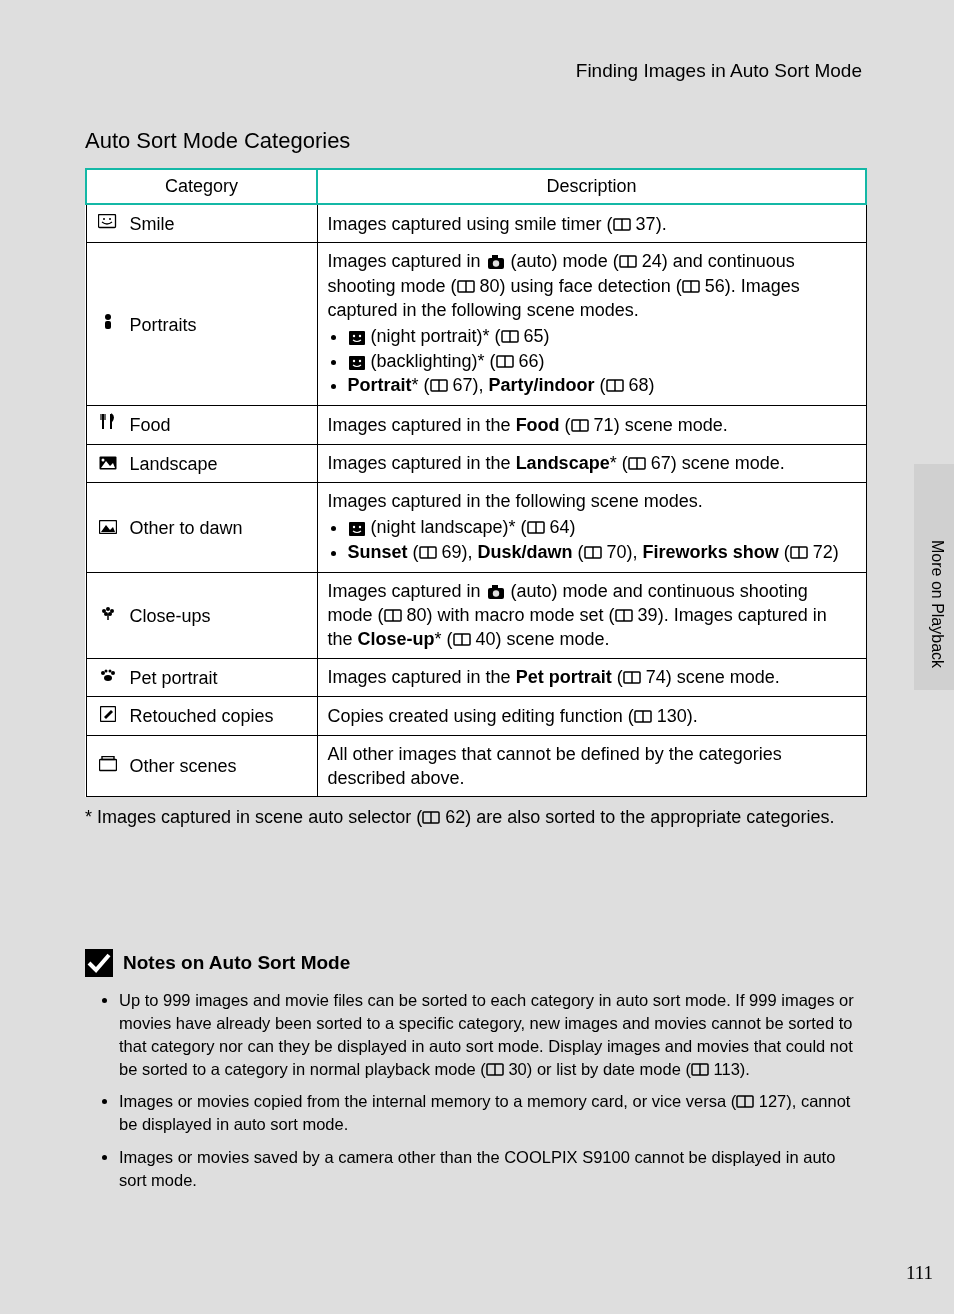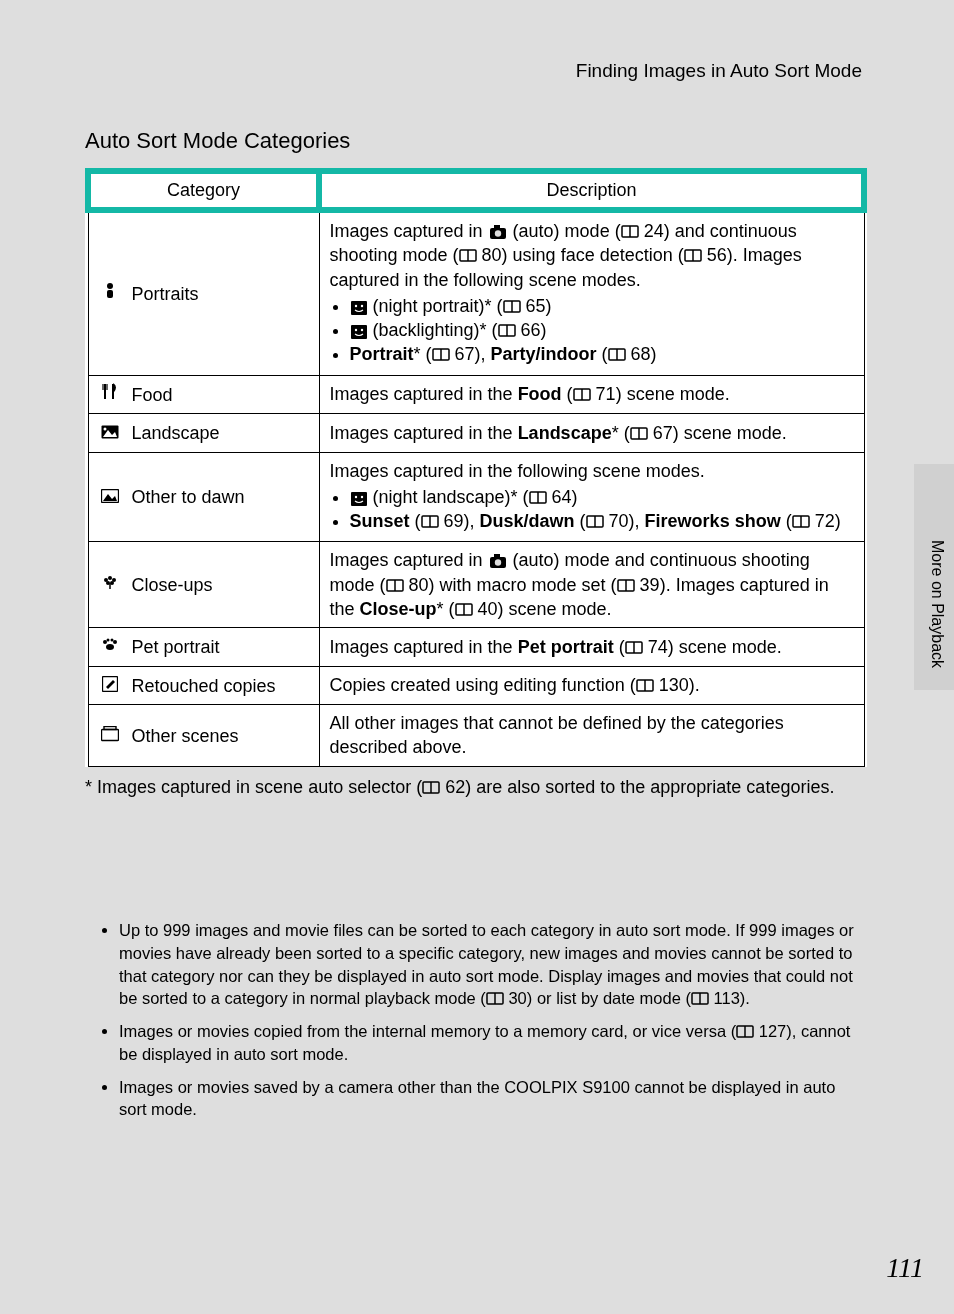--- a/index.html
+++ b/index.html
@@ -37,21 +37,21 @@
   }
   table.cat-table {
     border-collapse: collapse;
     width: 100%;
     background: #fff;
   }
   table.cat-table th {
     font-weight: normal;
     text-align: center;
     background: #fff;
-    border: 6px solid #14b8a6;
+    border: 2px solid #14b8a6;
     padding: 6px 8px;
     font-size: 18px;
   }
   table.cat-table td {
     border: 1px solid #000;
     padding: 6px 10px;
     vertical-align: middle;
     font-size: 18px;
     line-height: 1.35;
   }
@@ -131,24 +131,23 @@
   }
   .side-text {
     position: absolute;
     right: 8px;
     top: 540px;
     writing-mode: vertical-rl;
     font-size: 16px;
   }
   .page-num {
     position: absolute;
-    right: 30px;
+    right: 21px;
     bottom: 30px;
-    font-style: italic;
-    font-size: 28px;
+    font-size: 19px;
     font-family: Georgia, serif;
   }
   b { font-weight: bold; }
 </style>
 </head>
 <body>
 
 <svg width="0" height="0" style="position:absolute">
   <defs>
     <g id="book">
@@ -240,20 +239,33 @@
 
     <table class="cat-table">
       <thead>
         <tr>
           <th>Category</th>
           <th>Description</th>
         </tr>
       </thead>
       <tbody>
 
+        <tr>
+          <td class="cat-cell">
+            <span class="cat-icon"><svg width="20" height="16">
+                  <use href="#smile"></use>
+                </svg></span>
+            <span class="cat-label">Smile</span>
+          </td>
+          <td>
+            <span>Images captured using smile timer (</span><svg class="book-icon" width="18" height="16">
+                <use href="#book"></use>
+              </svg><span> 37).</span>
+          </td>
+        </tr>
 
         <tr>
           <td class="cat-cell">
             <span class="cat-icon"><svg width="18" height="18">
                   <use href="#person"></use>
                 </svg></span>
             <span class="cat-label">Portraits</span>
           </td>
           <td>
             <span>Images captured in </span><svg class="mode-icon" width="18" height="16">
@@ -400,20 +412,28 @@
       </tbody>
     </table>
 
     <div class="footnote">
       <span>*  Images captured in scene auto selector (</span><svg class="book-icon" width="18" height="16">
           <use href="#book"></use>
         </svg><span> 62) are also sorted to the appropriate categories.</span>
     </div>
 
     <div class="notes-block">
+      <div class="notes-title">
+        <span class="check-badge">
+            <svg width="28" height="28">
+              <use href="#check"></use>
+            </svg>
+          </span>
+        <span>Notes on Auto Sort Mode</span>
+      </div>
       <ul class="notes-list">
         <li>
           <span>Up to 999 images and movie files can be sorted to each category in auto sort mode. If 999 images or movies have already been sorted to a specific category, new images and movies cannot be sorted to that category nor can they be displayed in auto sort mode. Display images and movies that could not be sorted to a category in normal playback mode (</span><svg class="book-icon" width="18" height="16">
               <use href="#book"></use>
             </svg><span> 30) or list by date mode (</span><svg class="book-icon" width="18" height="16">
               <use href="#book"></use>
             </svg><span> 113).</span>
         </li>
         <li>
           <span>Images or movies copied from the internal memory to a memory card, or vice versa (</span><svg class="book-icon" width="18" height="16">

